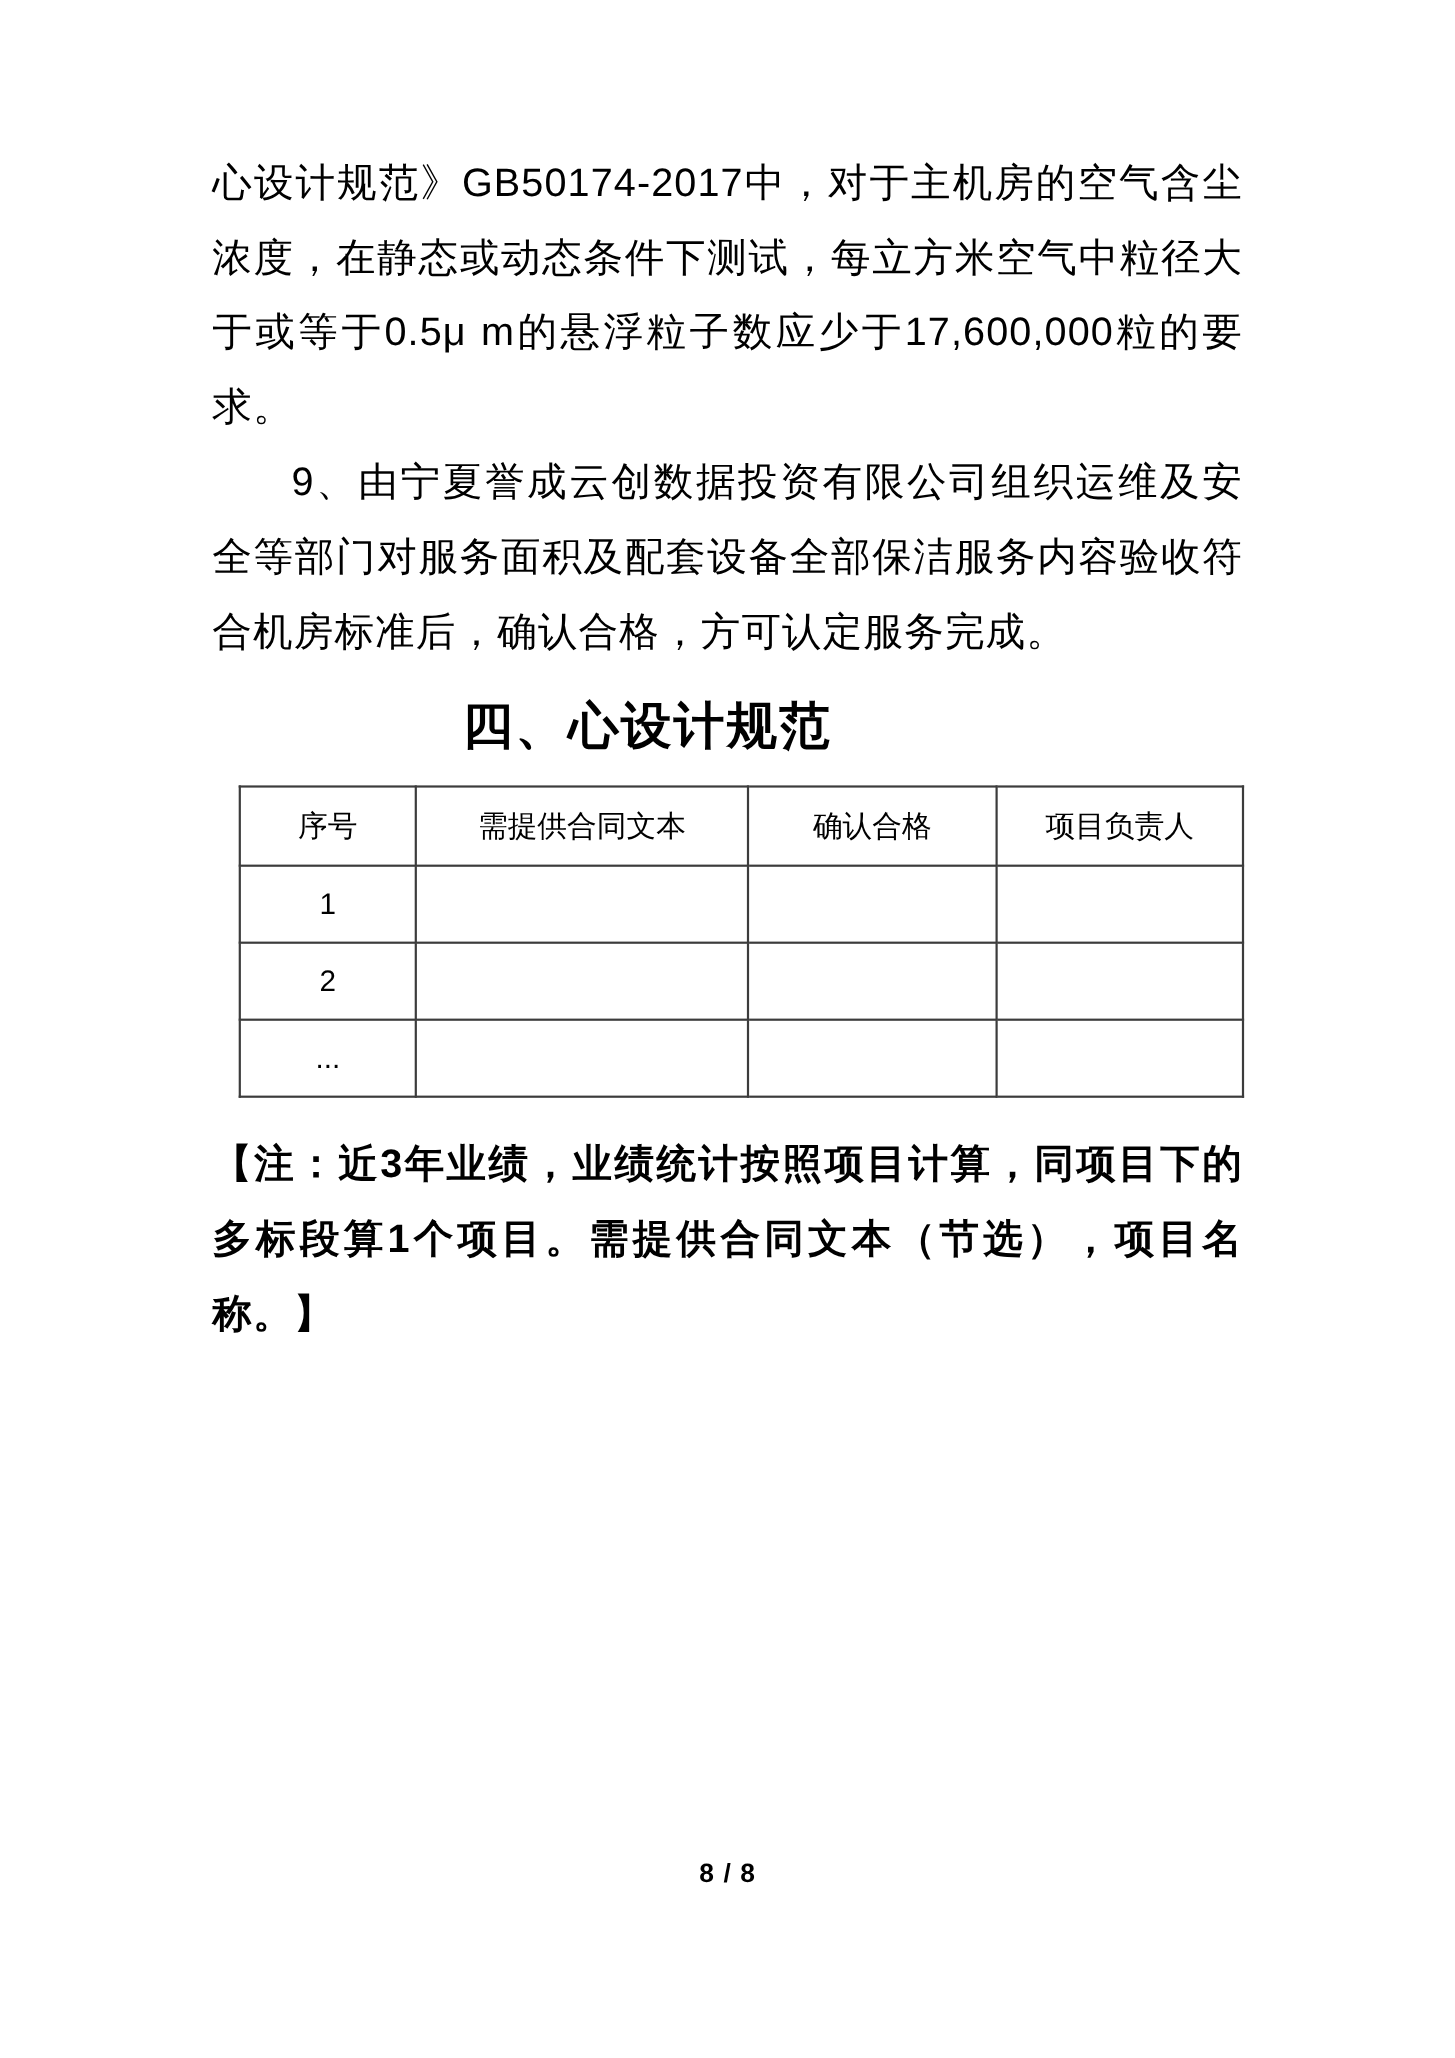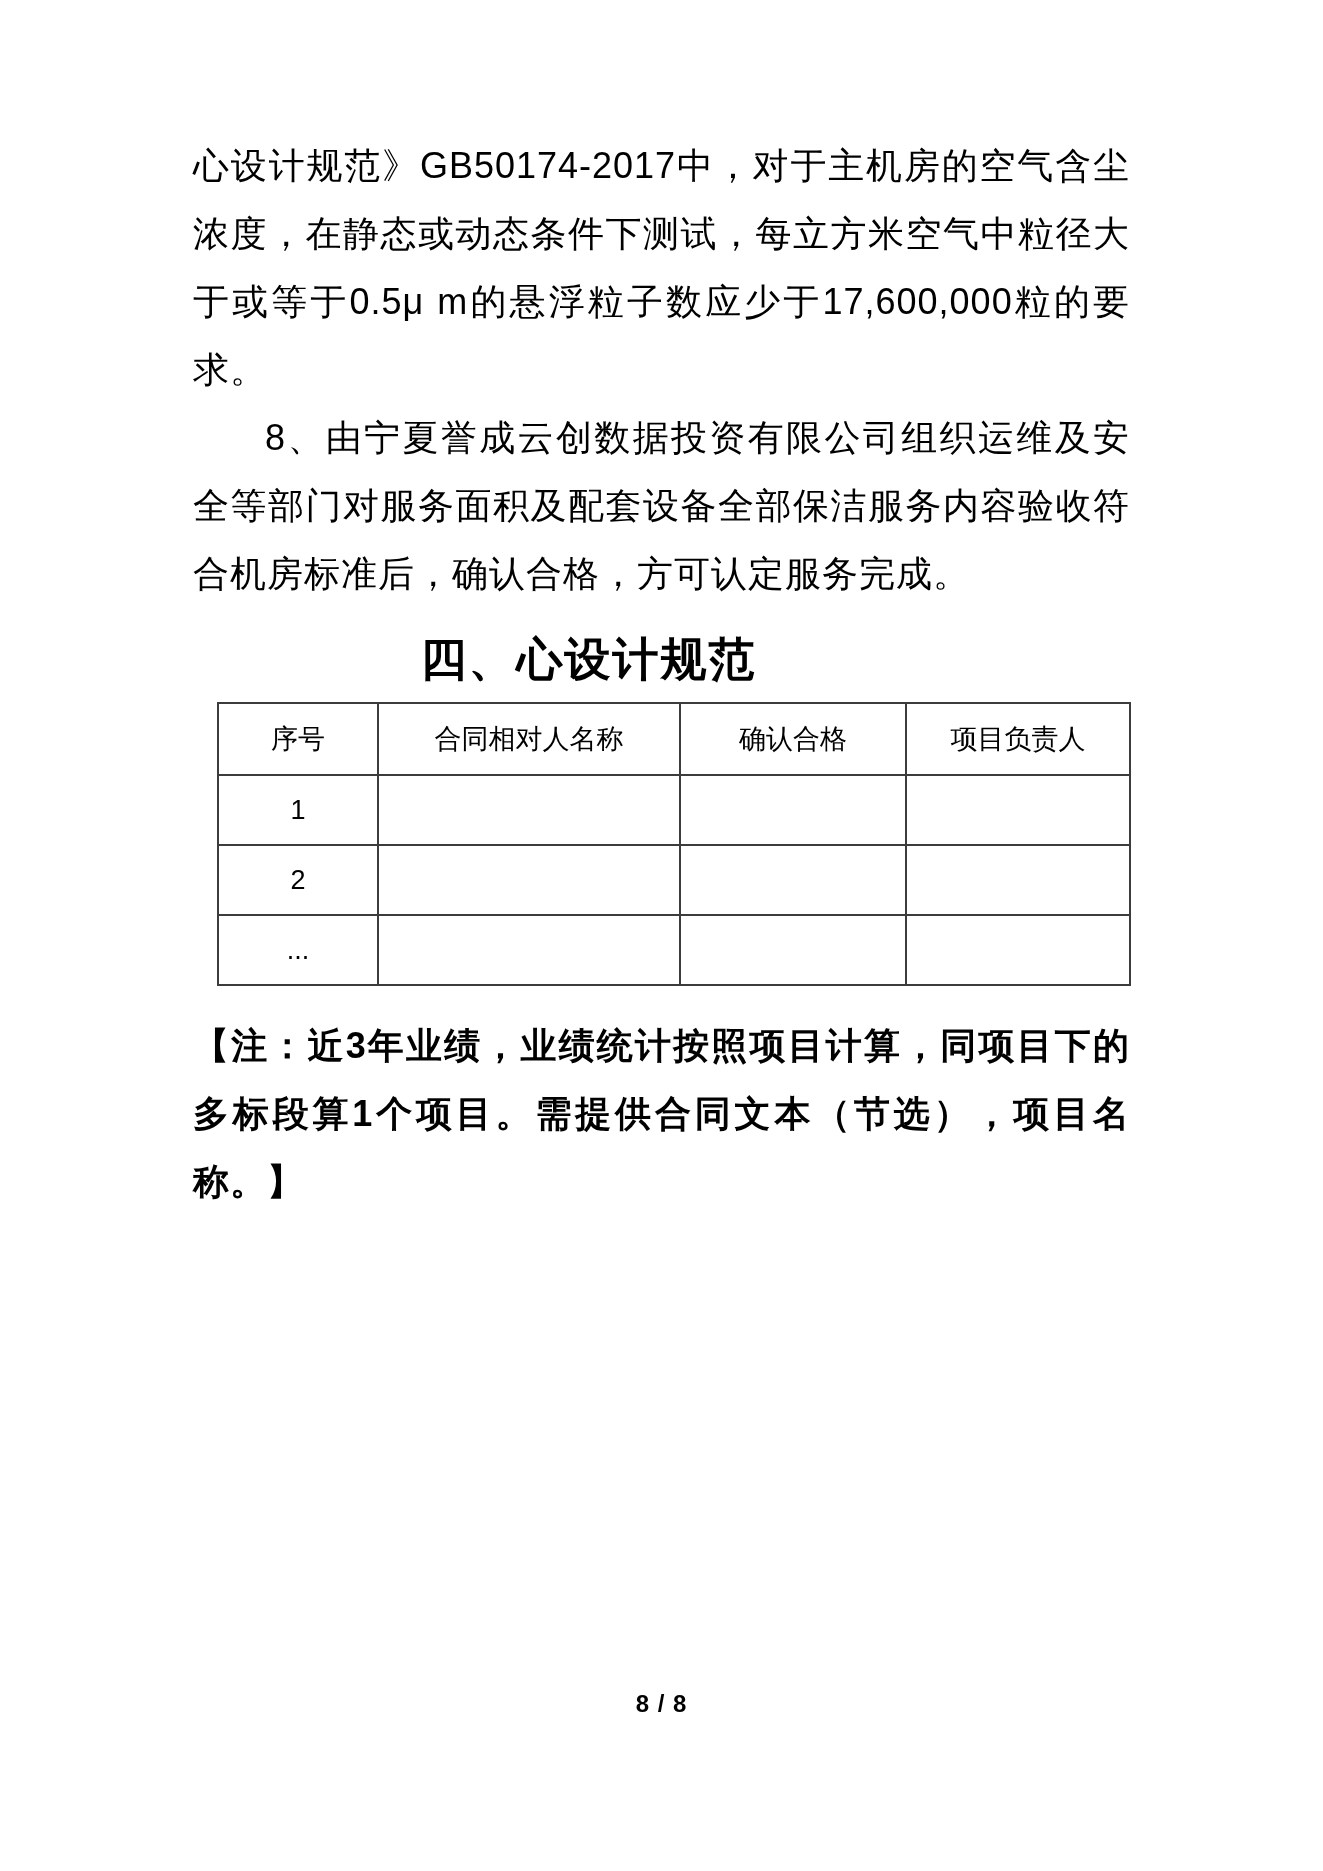--- a/index.html
+++ b/index.html
@@ -35,21 +35,21 @@
     font-weight: 700;
     text-align: center;
     margin: 20px 146px 10px 0;
     letter-spacing: 2px;
   }
   table.perf-table {
     border-collapse: collapse;
     table-layout: fixed;
     width: 912px;
     margin-left: 24px;
-    margin-top: 12px;
+    margin-top: 24px;
     border-radius: 26px;
   }
   table.perf-table col.c1 { width: 160px; }
   table.perf-table col.c2 { width: 302px; }
   table.perf-table col.c3 { width: 226px; }
   table.perf-table col.c4 { width: 224px; }
   table.perf-table th,
   table.perf-table td {
     border: 2px solid #3c3c3c;
     text-align: center;
@@ -79,35 +79,35 @@
     letter-spacing: 1px;
   }
 </style>
 </head>
 <body>
 
 <div class="page">
 
   <p class="body-text">心设计规范》GB50174-2017中，对于主机房的空气含尘浓度，在静态或动态条件下测试，每立方米空气中粒径大于或等于0.5μ m的悬浮粒子数应少于17,600,000粒的要求。</p>
 
-  <p class="body-text indent-2em">8、由宁夏誉成云创数据投资有限公司组织运维及安全等部门对服务面积及配套设备全部保洁服务内容验收符合机房标准后，确认合格，方可认定服务完成。</p>
+  <p class="body-text indent-2em">9、由宁夏誉成云创数据投资有限公司组织运维及安全等部门对服务面积及配套设备全部保洁服务内容验收符合机房标准后，确认合格，方可认定服务完成。</p>
 
   <h2 class="section-heading">四、心设计规范</h2>
 
   <table class="perf-table">
     <colgroup>
       <col class="c1">
         <col class="c2">
         <col class="c3">
         <col class="c4">
     </colgroup>
     <tbody>
       <tr class="hdr">
         <th>序号</th>
-        <th>合同相对人名称</th>
+        <th>需提供合同文本</th>
         <th>确认合格</th>
         <th>项目负责人</th>
       </tr>
       <tr class="datarow">
         <td>1</td>
         <td></td>
         <td></td>
         <td></td>
       </tr>
       <tr class="datarow">

